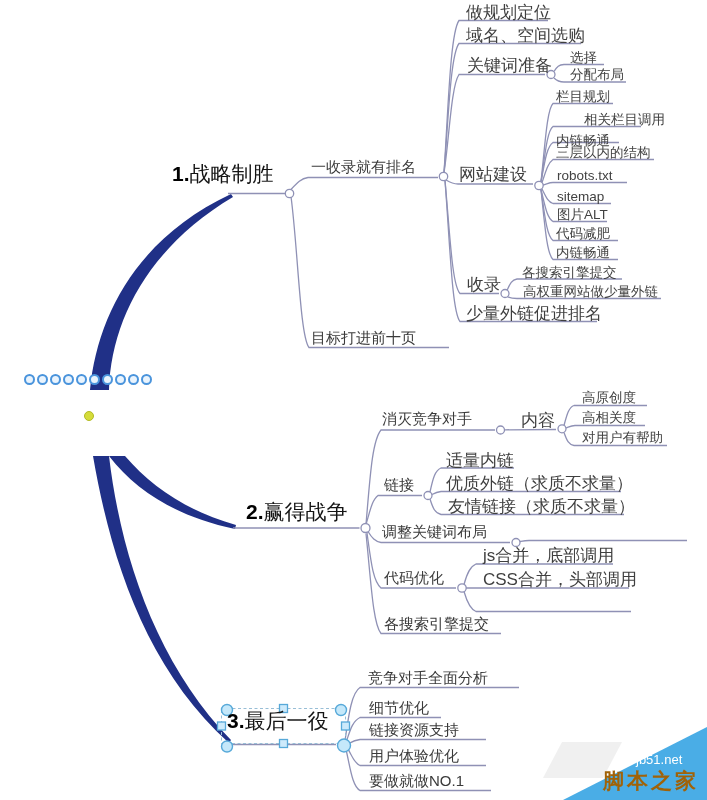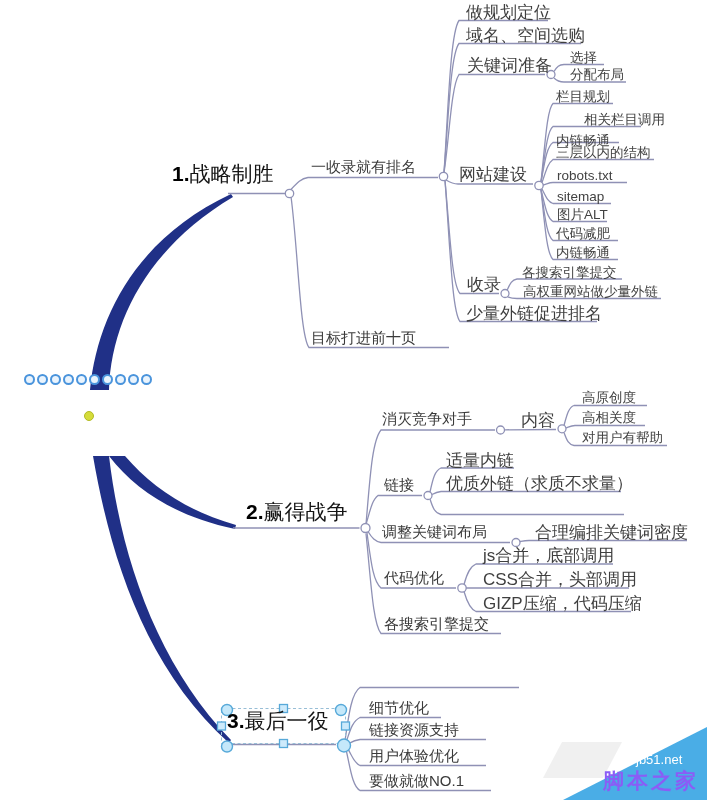--- a/index.html
+++ b/index.html
@@ -18,21 +18,21 @@
             background:linear-gradient(180deg,#ffffff 0%,#f2f7fc 55%,#d7e6f5 100%);
             box-shadow:3px 4px 2px rgba(120,150,190,.55);
             display:flex;align-items:center;justify-content:center;}
   .root-label{font-size:24px;color:#222;letter-spacing:1px;}
   .ring{position:absolute;width:7px;height:7px;border:2.5px solid #4a94dc;border-radius:50%;
         background:#eaf4fd;top:374px;z-index:4;}
   .ydot{position:absolute;left:84px;top:411px;width:8px;height:8px;border-radius:50%;
         background:#d5dc3a;border:1px solid #b2ba25;z-index:5;}
   .wm-site{position:absolute;left:636px;top:752px;font-size:13px;color:#fff;z-index:3;}
   .wm-name{position:absolute;left:603px;top:767px;font-size:21px;font-weight:bold;
-           letter-spacing:3px;color:#8b5cf6;z-index:3;}
+           letter-spacing:3px;color:#a16207;z-index:3;}
 </style>
 </head>
 <body>
 
 <div class="canvas">
 
   <svg class="layer" width="707" height="800" viewBox="0 0 707 800">
 
     <path d="M 90 390 C 97 316 137 238 231 194 L 233 197 C 149 247 111 320 109 390 Z" fill="#203087"></path>
     <path d="M 109 456 C 137 492 178 517 235 529 L 236 525 C 186 511 151 486 125 456 Z" fill="#203087"></path>
@@ -159,29 +159,29 @@
 
   <div class="lbl branch" style="left:246px;top:501px"><span class="bnum">2.</span><span class="btxt">赢得战争</span></div>
   <div class="lbl d2" style="left:382px;top:411px">消灭竞争对手</div>
   <div class="lbl d3" style="left:521px;top:412px">内容</div>
   <div class="lbl d4" style="left:582px;top:390.5px">高原创度</div>
   <div class="lbl d4" style="left:582px;top:410.5px">高相关度</div>
   <div class="lbl d4" style="left:582px;top:430.5px">对用户有帮助</div>
   <div class="lbl d2" style="left:384px;top:477px">链接</div>
   <div class="lbl d3" style="left:446px;top:451.5px">适量内链</div>
   <div class="lbl d3" style="left:446px;top:475px">优质外链（求质不求量）</div>
+  <div class="lbl d3" style="left:448px;top:498px">友情链接（求质不求量）</div>
   <div class="lbl d2" style="left:382px;top:524px">调整关键词布局</div>
-  <div class="lbl d3" style="left:535px;top:523.5px">合理编排关键词密度</div>
   <div class="lbl d2" style="left:384px;top:569.5px">代码优化</div>
   <div class="lbl d3" style="left:483px;top:547px">js合并，底部调用</div>
   <div class="lbl d3" style="left:483px;top:571px">CSS合并，头部调用</div>
-  <div class="lbl d3" style="left:483px;top:594.5px">GIZP压缩，代码压缩</div>
   <div class="lbl d2" style="left:384px;top:615.5px">各搜索引擎提交</div>
 
   <div class="lbl branch" style="left:227px;top:710px"><span class="bnum">3.</span><span class="btxt">最后一役</span></div>
+  <div class="lbl d2" style="left:368px;top:670px">竞争对手全面分析</div>
   <div class="lbl d2" style="left:369px;top:700px">细节优化</div>
   <div class="lbl d2" style="left:369px;top:722px">链接资源支持</div>
   <div class="lbl d2" style="left:369px;top:748px">用户体验优化</div>
   <div class="lbl d2" style="left:369px;top:773px">要做就做NO.1</div>
 
   <div class="wm-site">jb51.net</div>
   <div class="wm-name">脚本之家</div>
 
 </div>
 

